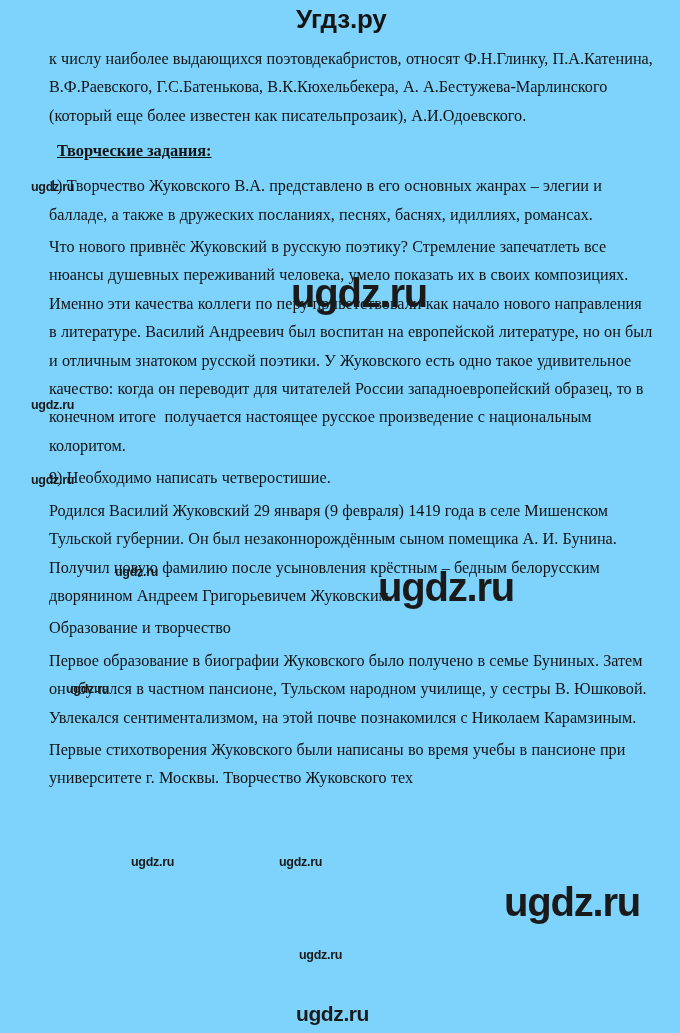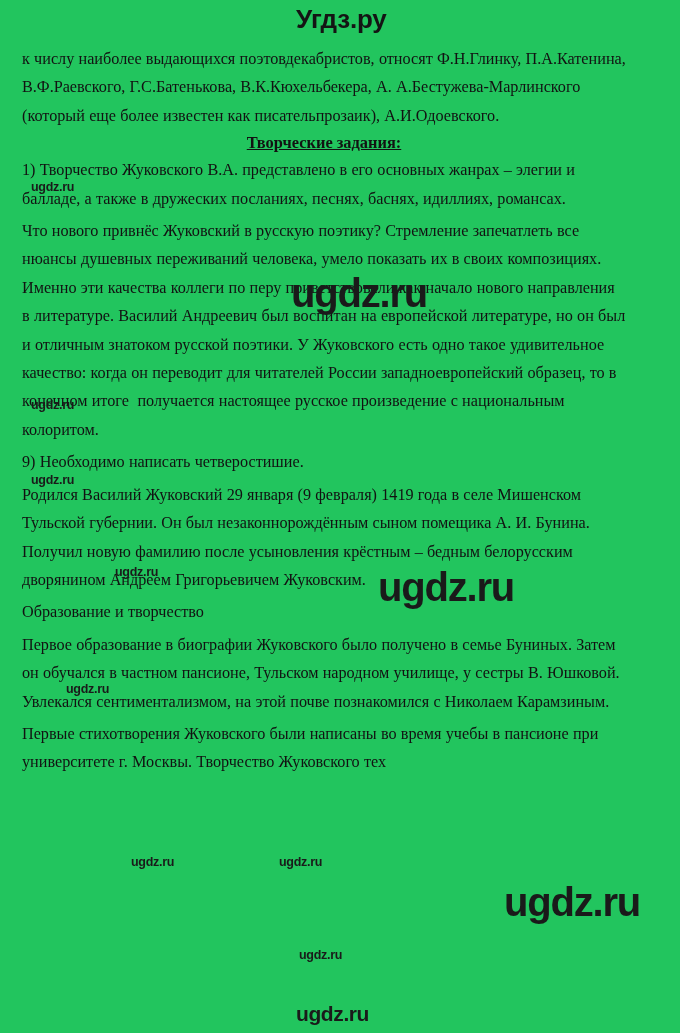--- a/index.html
+++ b/index.html
@@ -4,21 +4,21 @@
 <style>
   html, body {
     margin: 0;
     padding: 0;
     background: #ffffff;
   }
   #page {
     position: relative;
     width: 680px;
     height: 1033px;
-    background: #22c55e;
+    background: #7dd3fc;
     overflow: hidden;
     font-family: "Liberation Serif", "DejaVu Serif", serif;
     color: #121212;
   }
 
   
   #brand-logo {
     position: absolute;
     top: 4px;
     left: 296px;
@@ -26,41 +26,40 @@
     font-weight: bold;
     font-size: 26px;
     letter-spacing: -0.2px;
     color: #141414;
     white-space: nowrap;
   }
 
   
   .doc-body {
     position: absolute;
-    left: 22px;
+    left: 49px;
     top: 45px;
     width: 604px;
   }
   .para {
     margin: 0 0 0 0;
     font-size: 16.2px;
     line-height: 28.4px;
     text-align: left;
     white-space: pre-wrap;
     word-spacing: 0.2px;
   }
   .para + .para { margin-top: 4px; }
 
   .heading {
     font-weight: bold;
     text-decoration: underline;
     font-size: 16.4px;
     line-height: 26px;
-    margin: 0;
-    text-align: center;
+    margin: 8px;
   }
 
   
   .wm {
     position: absolute;
     font-family: "Liberation Sans", "DejaVu Sans", sans-serif;
     font-weight: bold;
     color: #1a1a1a;
     white-space: nowrap;
     pointer-events: none;

